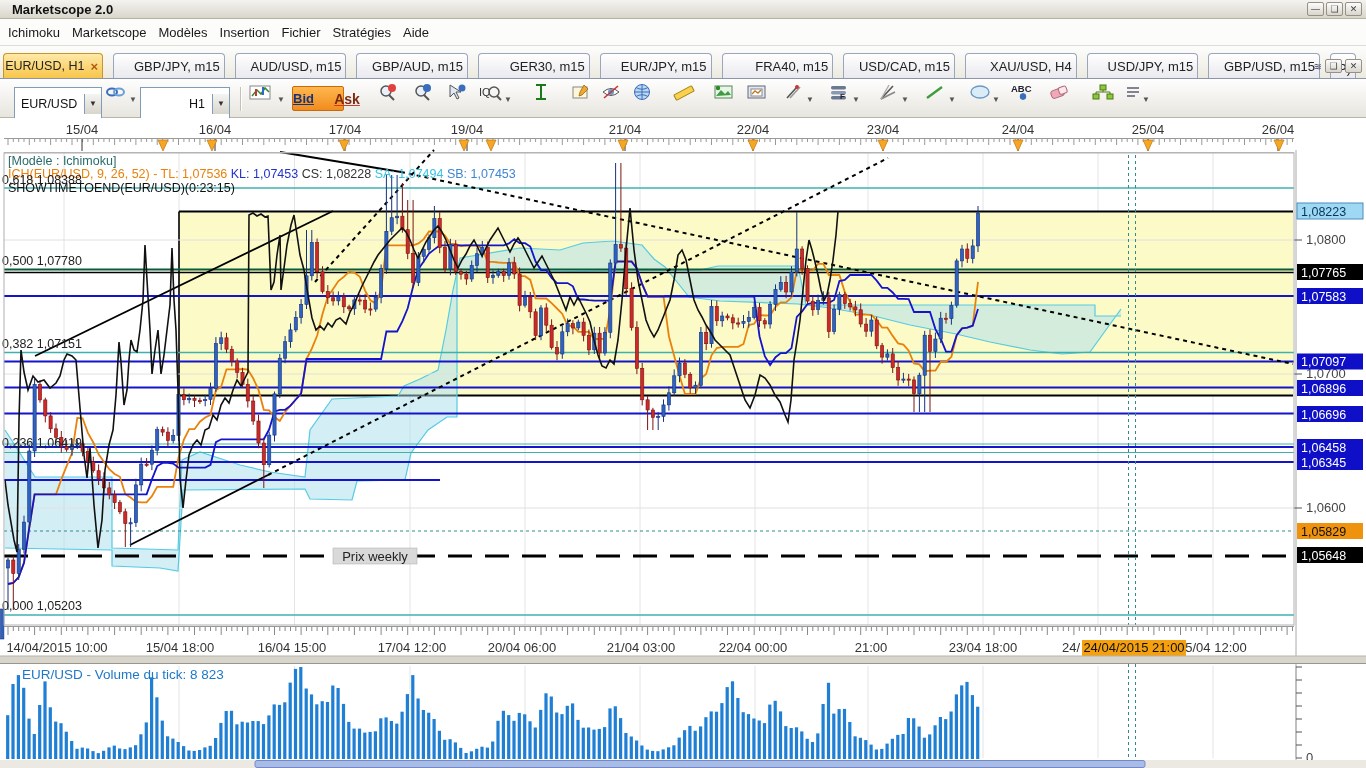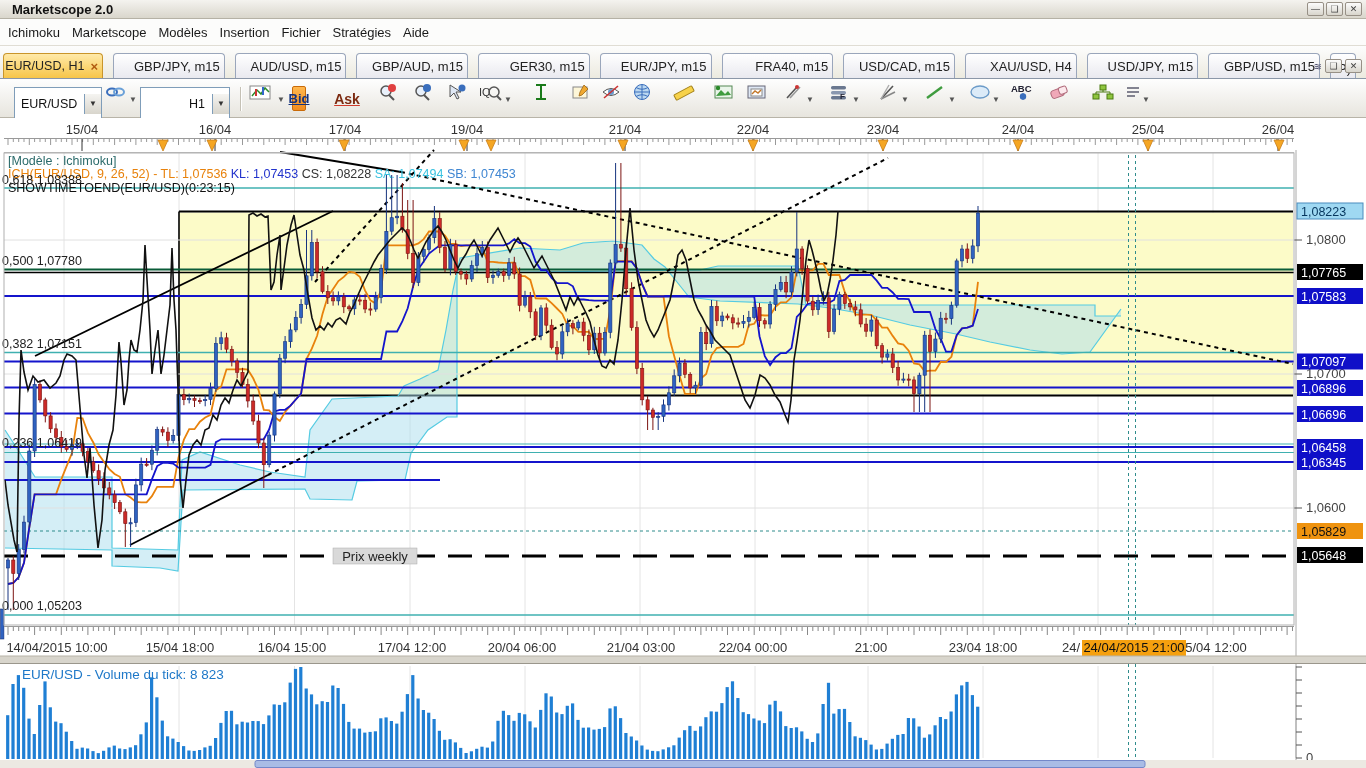--- a/index.html
+++ b/index.html
@@ -100,21 +100,21 @@
  <div class="sep" style="left:240px;"></div>
  <div class="ti" style="left:248px;">
       <svg width="26" height="18">
         <rect x="2" y="3" width="20" height="13" fill="#fff" stroke="#888"></rect>
         <path d="M4 13 L9 7 L13 11 L17 5 L21 9" stroke="#2a8a2a" fill="none" stroke-width="1.5"></path>
         <rect x="7" y="6" width="2" height="7" fill="#c33"></rect>
         <rect x="14" y="4" width="2" height="8" fill="#36c"></rect>
       </svg>
     </div>
     <span class="dd" style="left:277px;">▼</span>
- <div class="ti" style="left:292px;top:7px;width:14px;height:25px;background:linear-gradient(#ffb74d,#f18c1f);border:1px solid #c96a08;border-radius:2px;justify-content:center;">
+ <div class="ti" style="left:292px;top:7px;width:52px;height:25px;background:linear-gradient(#ffb74d,#f18c1f);border:1px solid #c96a08;border-radius:2px;justify-content:flex-start;">
       <span style="color:#15337d;text-decoration:underline;font-weight:bold;font-size:13px;">Bid</span>
     </div>
  <div class="ti" style="left:330px;top:7px;width:34px;height:25px;justify-content:center;">
       <span style="color:#7c2a10;text-decoration:underline;text-decoration-color:#d03a2a;font-weight:bold;font-size:14px;">Ask</span>
     </div>
  <div class="ti" style="left:377px;">
       <svg width="22" height="18">
         <circle cx="9" cy="8" r="5" fill="#e8f0fa" stroke="#555" stroke-width="1.5"></circle>
         <line x1="12" y1="12" x2="17" y2="17" stroke="#555" stroke-width="2"></line>
         <circle cx="15" cy="5" r="4" fill="#e04040"></circle>

